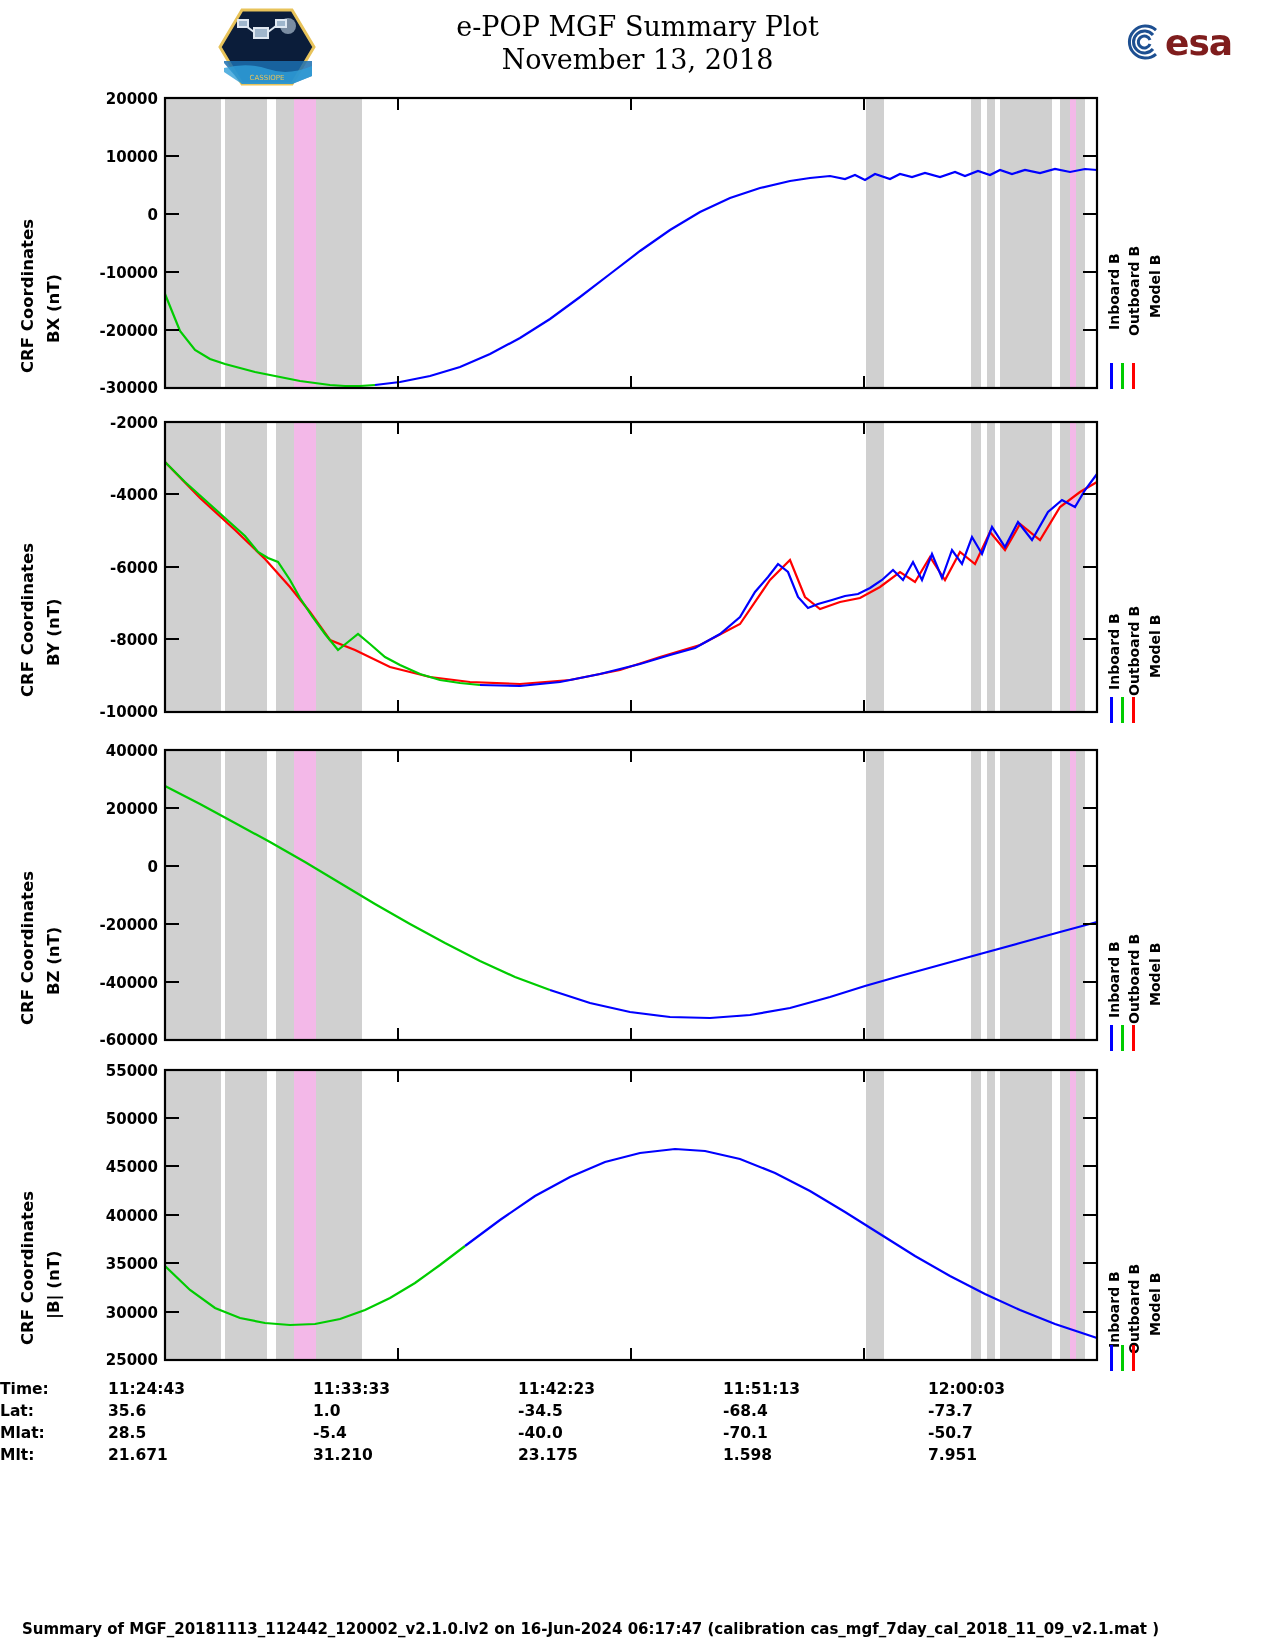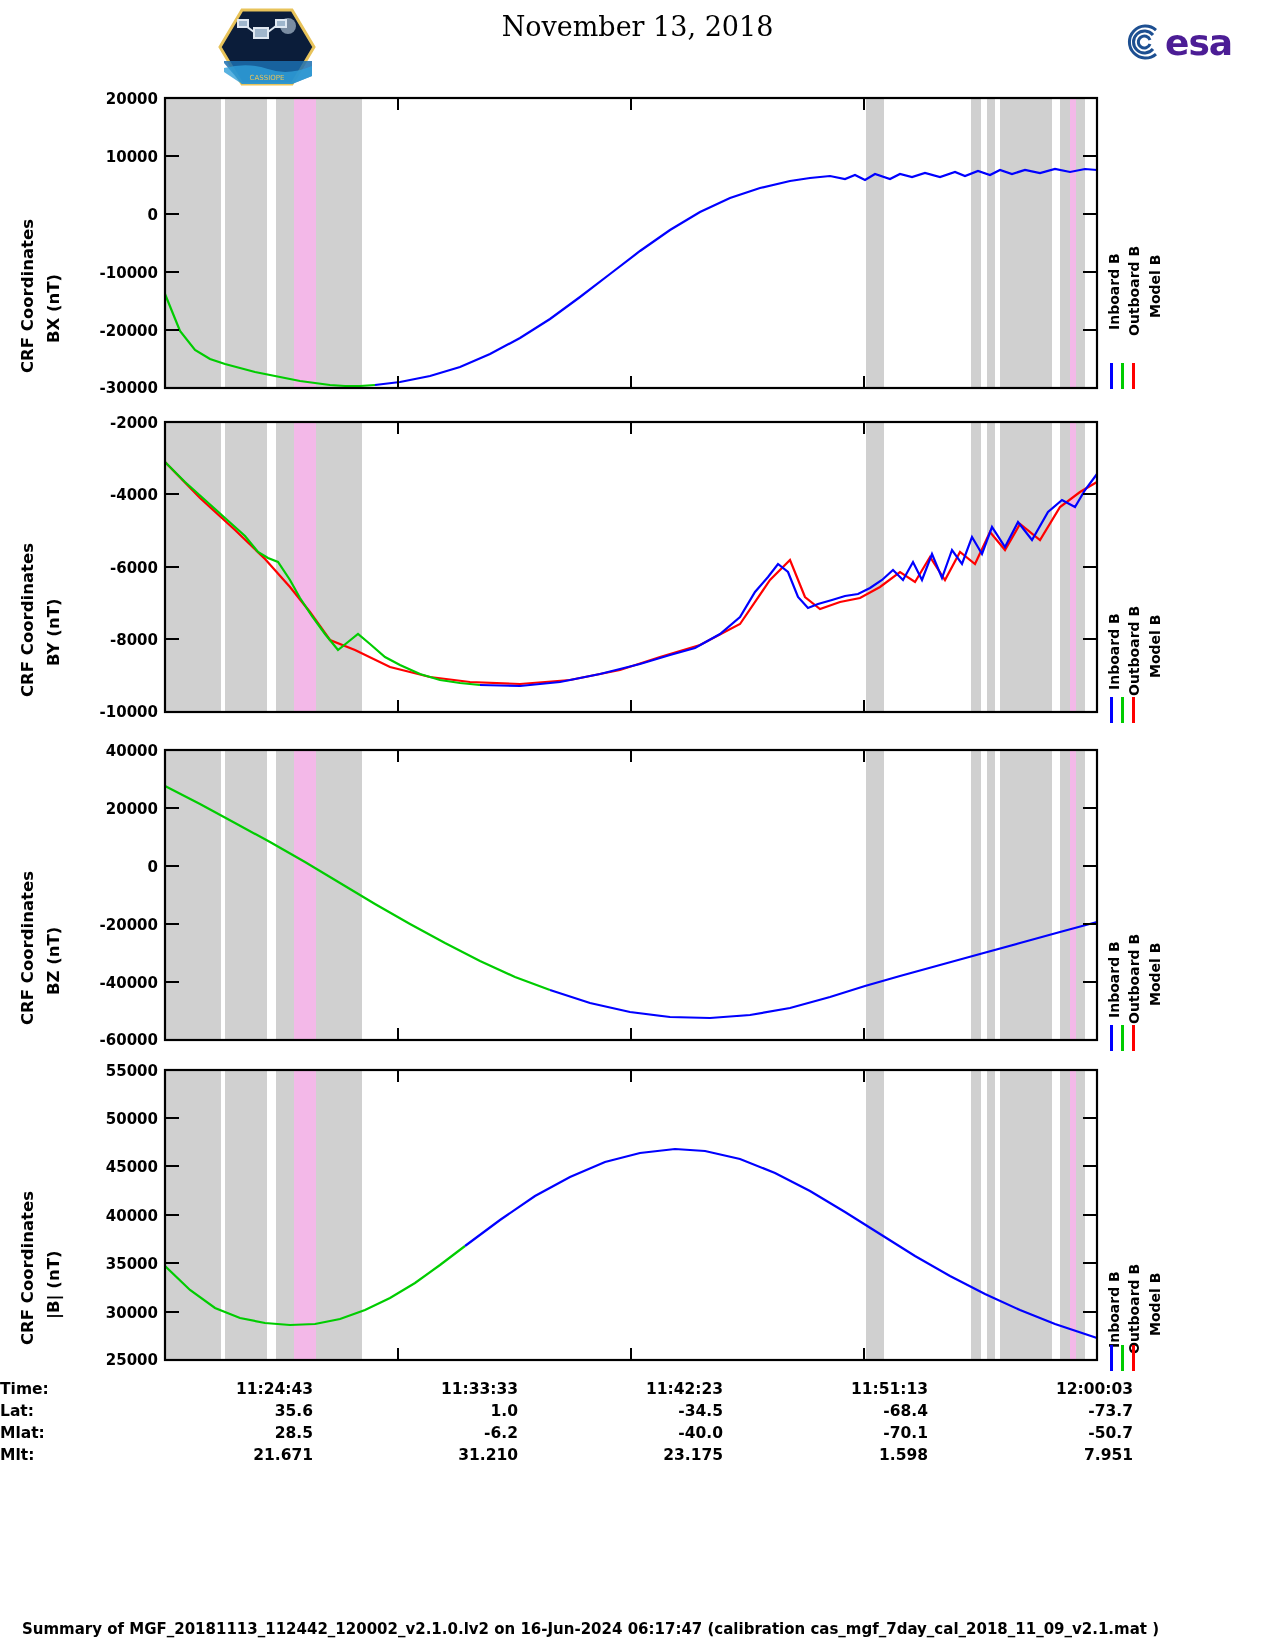--- a/index.html
+++ b/index.html
@@ -25,21 +25,21 @@
     width:98px; height:82px;
   }
   .esa-logo {
     position:absolute; right:27px; top:18px;
     width:125px; height:48px;
     display:flex; align-items:center;
   }
   .esa-swirl { width:40px; height:40px; }
   .esa-text {
     font-family:"DejaVu Sans", sans-serif;
-    font-weight:bold; font-size:36px; color:#4c1d95;
+    font-weight:bold; font-size:36px; color:#7f1d1d;
     letter-spacing:-1px; margin-left:2px;
   }
 
   .panel { position:relative; }
   .panel svg { display:block; }
 
   .axis-title {
     position:absolute;
     font-weight:bold;
     font-size:16.5px;
@@ -70,21 +70,21 @@
     left:0; top:1378px; width:1274px;
   }
   table.info {
     border-collapse:collapse;
     font-size:15.5px;
     font-weight:bold;
     table-layout:fixed;
   }
   table.info td { padding:2px 0; white-space:nowrap; }
   td.lbl { width:108px; padding-left:22px; text-align:left; }
-  td.v { width:205px; text-align:right; }
+  td.v { width:205px; text-align:left; }
 
   .footer {
     position:absolute; left:0; top:1620px; width:1181px;
     text-align:center;
     font-size:15px;
     font-weight:bold;
   }
 </style>
 </head>
 <body>
@@ -99,20 +99,21 @@
       <rect x="36" y="22" width="14" height="10"></rect>
       <line x1="28" y1="20" x2="36" y2="26"></line>
       <line x1="58" y1="20" x2="50" y2="26"></line>
       <rect x="20" y="14" width="10" height="7"></rect>
       <rect x="58" y="14" width="10" height="7"></rect>
     </g>
     <text x="49" y="74" font-size="7" fill="#e8c35a" text-anchor="middle" font-family="DejaVu Sans, sans-serif">CASSIOPE</text>
   </svg>
 
   <div class="title">
+    <span>e-POP MGF Summary Plot</span>
     <span class="l2">November 13, 2018</span>
   </div>
 
   <div class="esa-logo">
     <svg class="esa-swirl" viewBox="0 0 40 40">
       <g fill="none" stroke="#1d4f91" stroke-width="3">
         <path d="M33,8 A16,16 0 1 0 33,32"></path>
         <path d="M30,13 A11,11 0 1 0 30,27"></path>
         <path d="M27,18 A6,6 0 1 0 27,22"></path>
       </g>
@@ -443,21 +444,21 @@
         <td class="lbl">Lat:</td>
         <td class="v">35.6</td>
         <td class="v">1.0</td>
         <td class="v">-34.5</td>
         <td class="v">-68.4</td>
         <td class="v">-73.7</td>
       </tr>
       <tr>
         <td class="lbl">Mlat:</td>
         <td class="v">28.5</td>
-        <td class="v">-6.2</td>
+        <td class="v">-5.4</td>
         <td class="v">-40.0</td>
         <td class="v">-70.1</td>
         <td class="v">-50.7</td>
       </tr>
       <tr>
         <td class="lbl">Mlt:</td>
         <td class="v">21.671</td>
         <td class="v">31.210</td>
         <td class="v">23.175</td>
         <td class="v">1.598</td>

